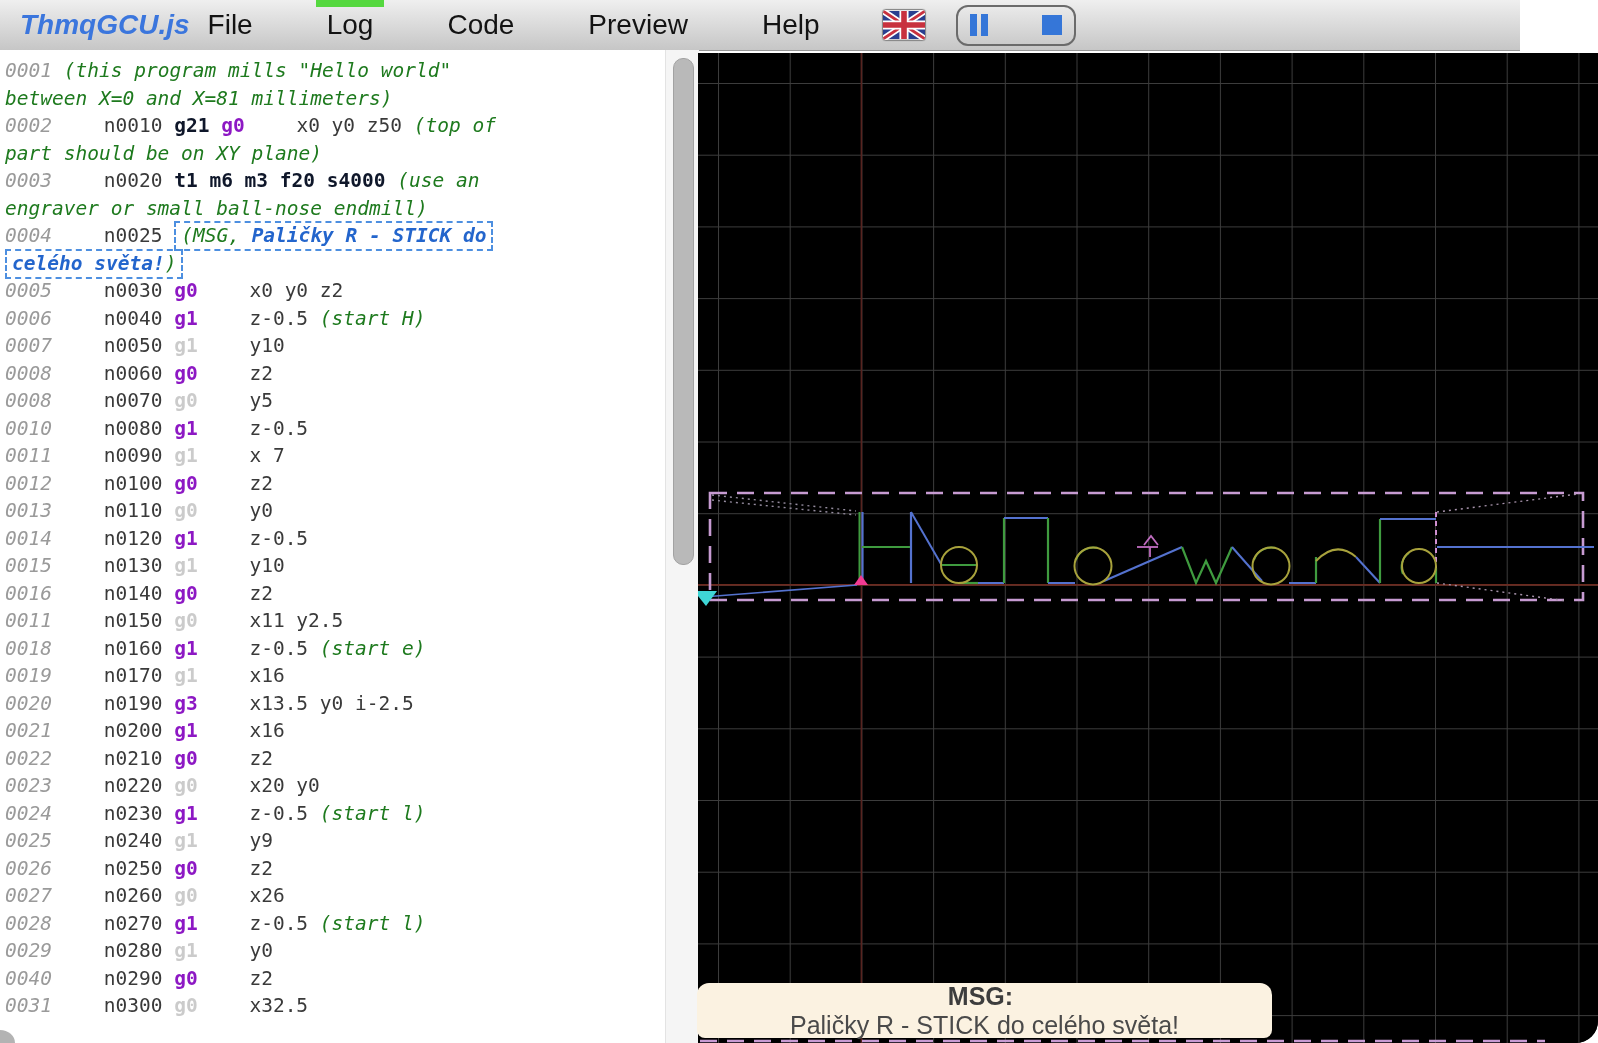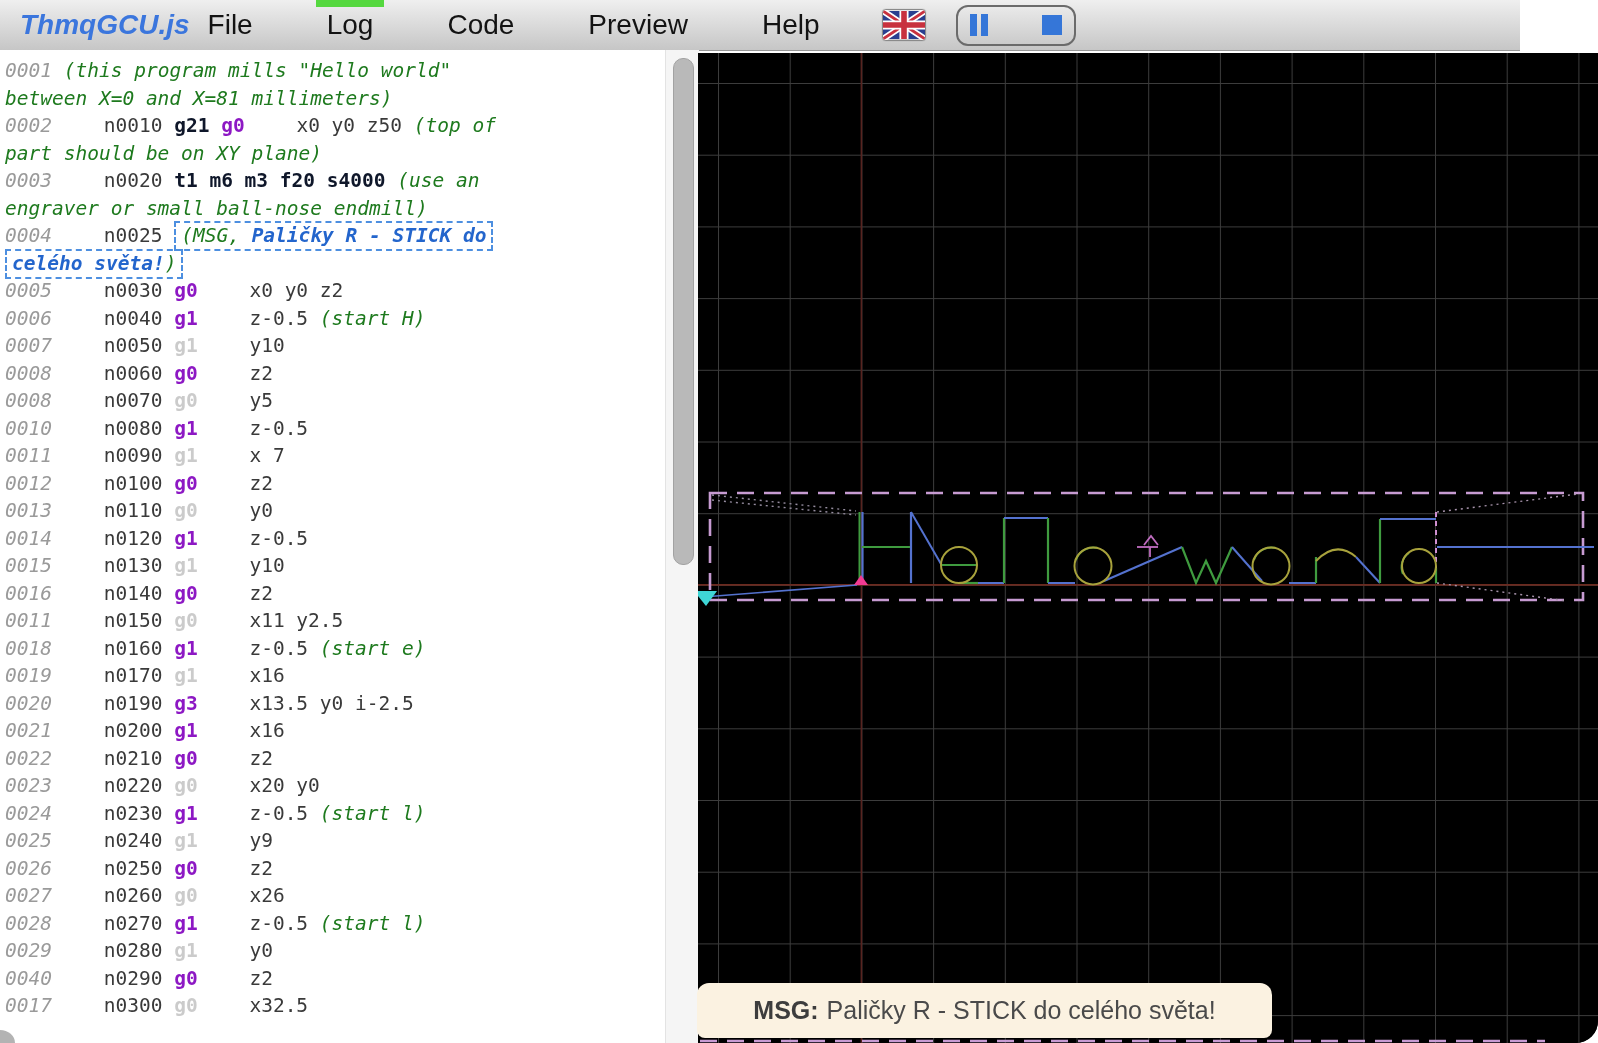--- a/index.html
+++ b/index.html
@@ -41,21 +41,21 @@
   
   .gutter{position:absolute;left:665px;top:50px;width:33px;height:993px;background:#f5f5f5;
     border-left:1px solid #e3e3e3;}
   .thumb{position:absolute;left:7px;top:8px;width:19px;height:505px;background:#b9b9b9;
     border:1px solid #a2a2a2;border-radius:10px;}
   
   .viewer{position:absolute;left:698px;top:53px;width:900px;height:990px;
     border-bottom-right-radius:22px;overflow:hidden;background:#000;}
   .msg-popup{position:absolute;left:697px;top:983px;width:575px;height:55px;background:#fbf2e1;
     border-radius:12px 12px 8px 8px;display:flex;align-items:center;justify-content:center;
-    font-size:25px;color:#4a4a4a;}
+    font-size:25px;color:#4a4a4a;flex-direction:column;}
   .msg-popup b{font-weight:bold;margin-right:8px;color:#3d3d3d;}
 </style>
 </head>
 <body>
 
 <div class="toolbar">
   <div class="app-title">ThmqGCU.js</div>
   <div class="menu" id="menu">
       <div class="menu-item">File</div>
       <div class="menu-item active">Log</div>
@@ -106,21 +106,21 @@
       <div><span class="tk-ln">0021</span> <span class="tk-w">n0200</span> <span class="tk-g">g1</span> <span class="tk-w">x16</span></div>
       <div><span class="tk-ln">0022</span> <span class="tk-w">n0210</span> <span class="tk-g">g0</span> <span class="tk-w">z2</span></div>
       <div><span class="tk-ln">0023</span> <span class="tk-w">n0220</span> <span class="tk-gm">g0</span> <span class="tk-w">x20 y0</span></div>
       <div><span class="tk-ln">0024</span> <span class="tk-w">n0230</span> <span class="tk-g">g1</span> <span class="tk-w">z-0.5</span> <span class="tk-c">(start l)</span></div>
       <div><span class="tk-ln">0025</span> <span class="tk-w">n0240</span> <span class="tk-gm">g1</span> <span class="tk-w">y9</span></div>
       <div><span class="tk-ln">0026</span> <span class="tk-w">n0250</span> <span class="tk-g">g0</span> <span class="tk-w">z2</span></div>
       <div><span class="tk-ln">0027</span> <span class="tk-w">n0260</span> <span class="tk-gm">g0</span> <span class="tk-w">x26</span></div>
       <div><span class="tk-ln">0028</span> <span class="tk-w">n0270</span> <span class="tk-g">g1</span> <span class="tk-w">z-0.5</span> <span class="tk-c">(start l)</span></div>
       <div><span class="tk-ln">0029</span> <span class="tk-w">n0280</span> <span class="tk-gm">g1</span> <span class="tk-w">y0</span></div>
       <div><span class="tk-ln">0040</span> <span class="tk-w">n0290</span> <span class="tk-g">g0</span> <span class="tk-w">z2</span></div>
-      <div><span class="tk-ln">0017</span> <span class="tk-w">n0300</span> <span class="tk-gm">g0</span> <span class="tk-w">x32.5</span></div>
+      <div><span class="tk-ln">0031</span> <span class="tk-w">n0300</span> <span class="tk-gm">g0</span> <span class="tk-w">x32.5</span></div>
     </div>
   <div class="corner"></div>
 </div>
 
 <div class="gutter">
   <div class="thumb"></div>
 </div>
 
 <div class="viewer">
   <svg id="view" width="900" height="990" viewBox="698 53 900 990">

